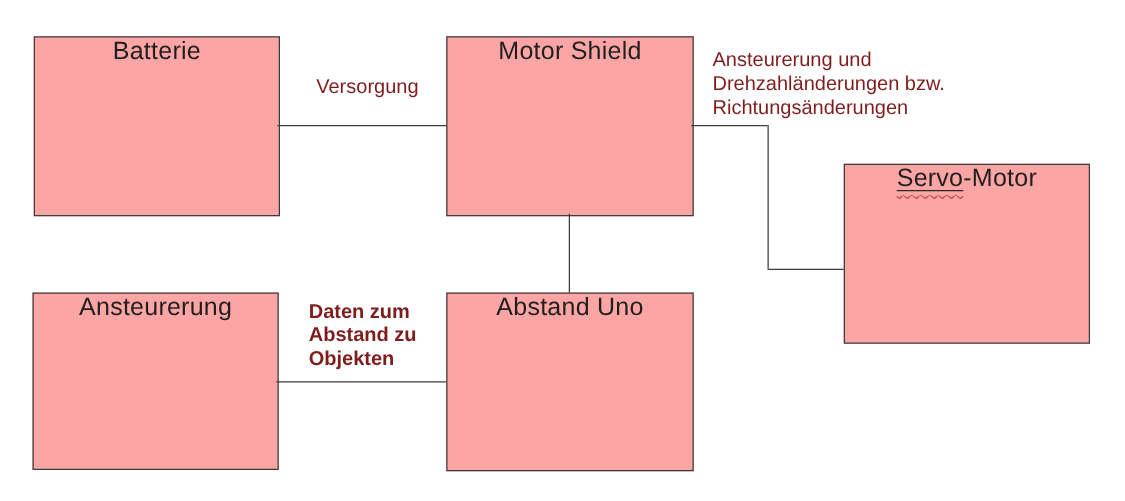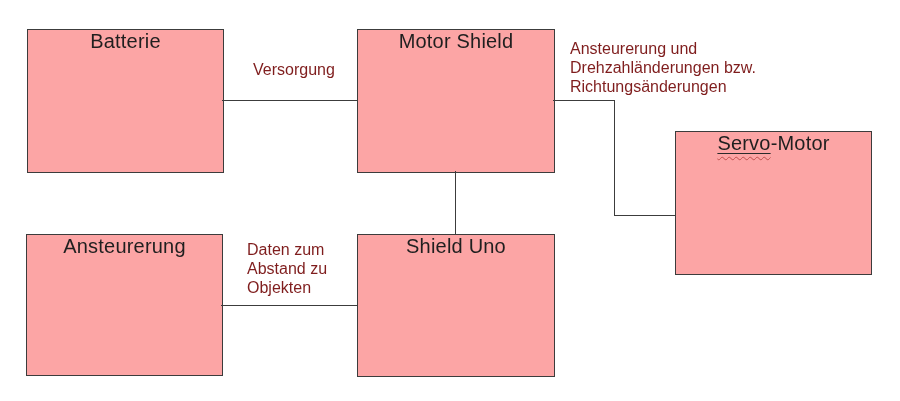--- a/index.html
+++ b/index.html
@@ -47,21 +47,21 @@
 
   .edge-label {
     position: absolute;
     font-size: 16px;
     line-height: 19px;
     color: #7f1d1d;
     white-space: pre-line;
   }
   #label-versorgung  { left: 253px; top: 60px; }
   #label-ansteuerung { left: 570px; top: 39px; }
-  #label-daten       { left: 247px; top: 240px; }
+  #label-daten       { left: 247px; top: 240px; font-weight: bold; }
 
   
   .squiggle-wrap {
     text-decoration: underline wavy #c0504d;
     text-decoration-thickness: 1px;
     text-underline-offset: 6px;
   }
   .solid-underline {
     text-decoration: underline solid #2a2a2a;
     text-decoration-thickness: 1px;
@@ -79,21 +79,21 @@
 
   <div class="node" id="node-motor-shield">
     <span>Motor Shield</span>
   </div>
 
   <div class="node" id="node-abstandssenor">
     <span>Ansteurerung</span>
   </div>
 
   <div class="node" id="node-arduino-uno">
-    <span>Shield Uno</span>
+    <span>Abstand Uno</span>
   </div>
 
   <div class="node" id="node-servo-motor">
     <span>
       <span class="squiggle-wrap"><span class="solid-underline">Servo</span></span><span>-Motor</span>
     </span>
   </div>
 
   <div class="edge h" id="edge-versorgung"></div>
   <div class="edge h" id="edge-ansteuerung-h1"></div>

